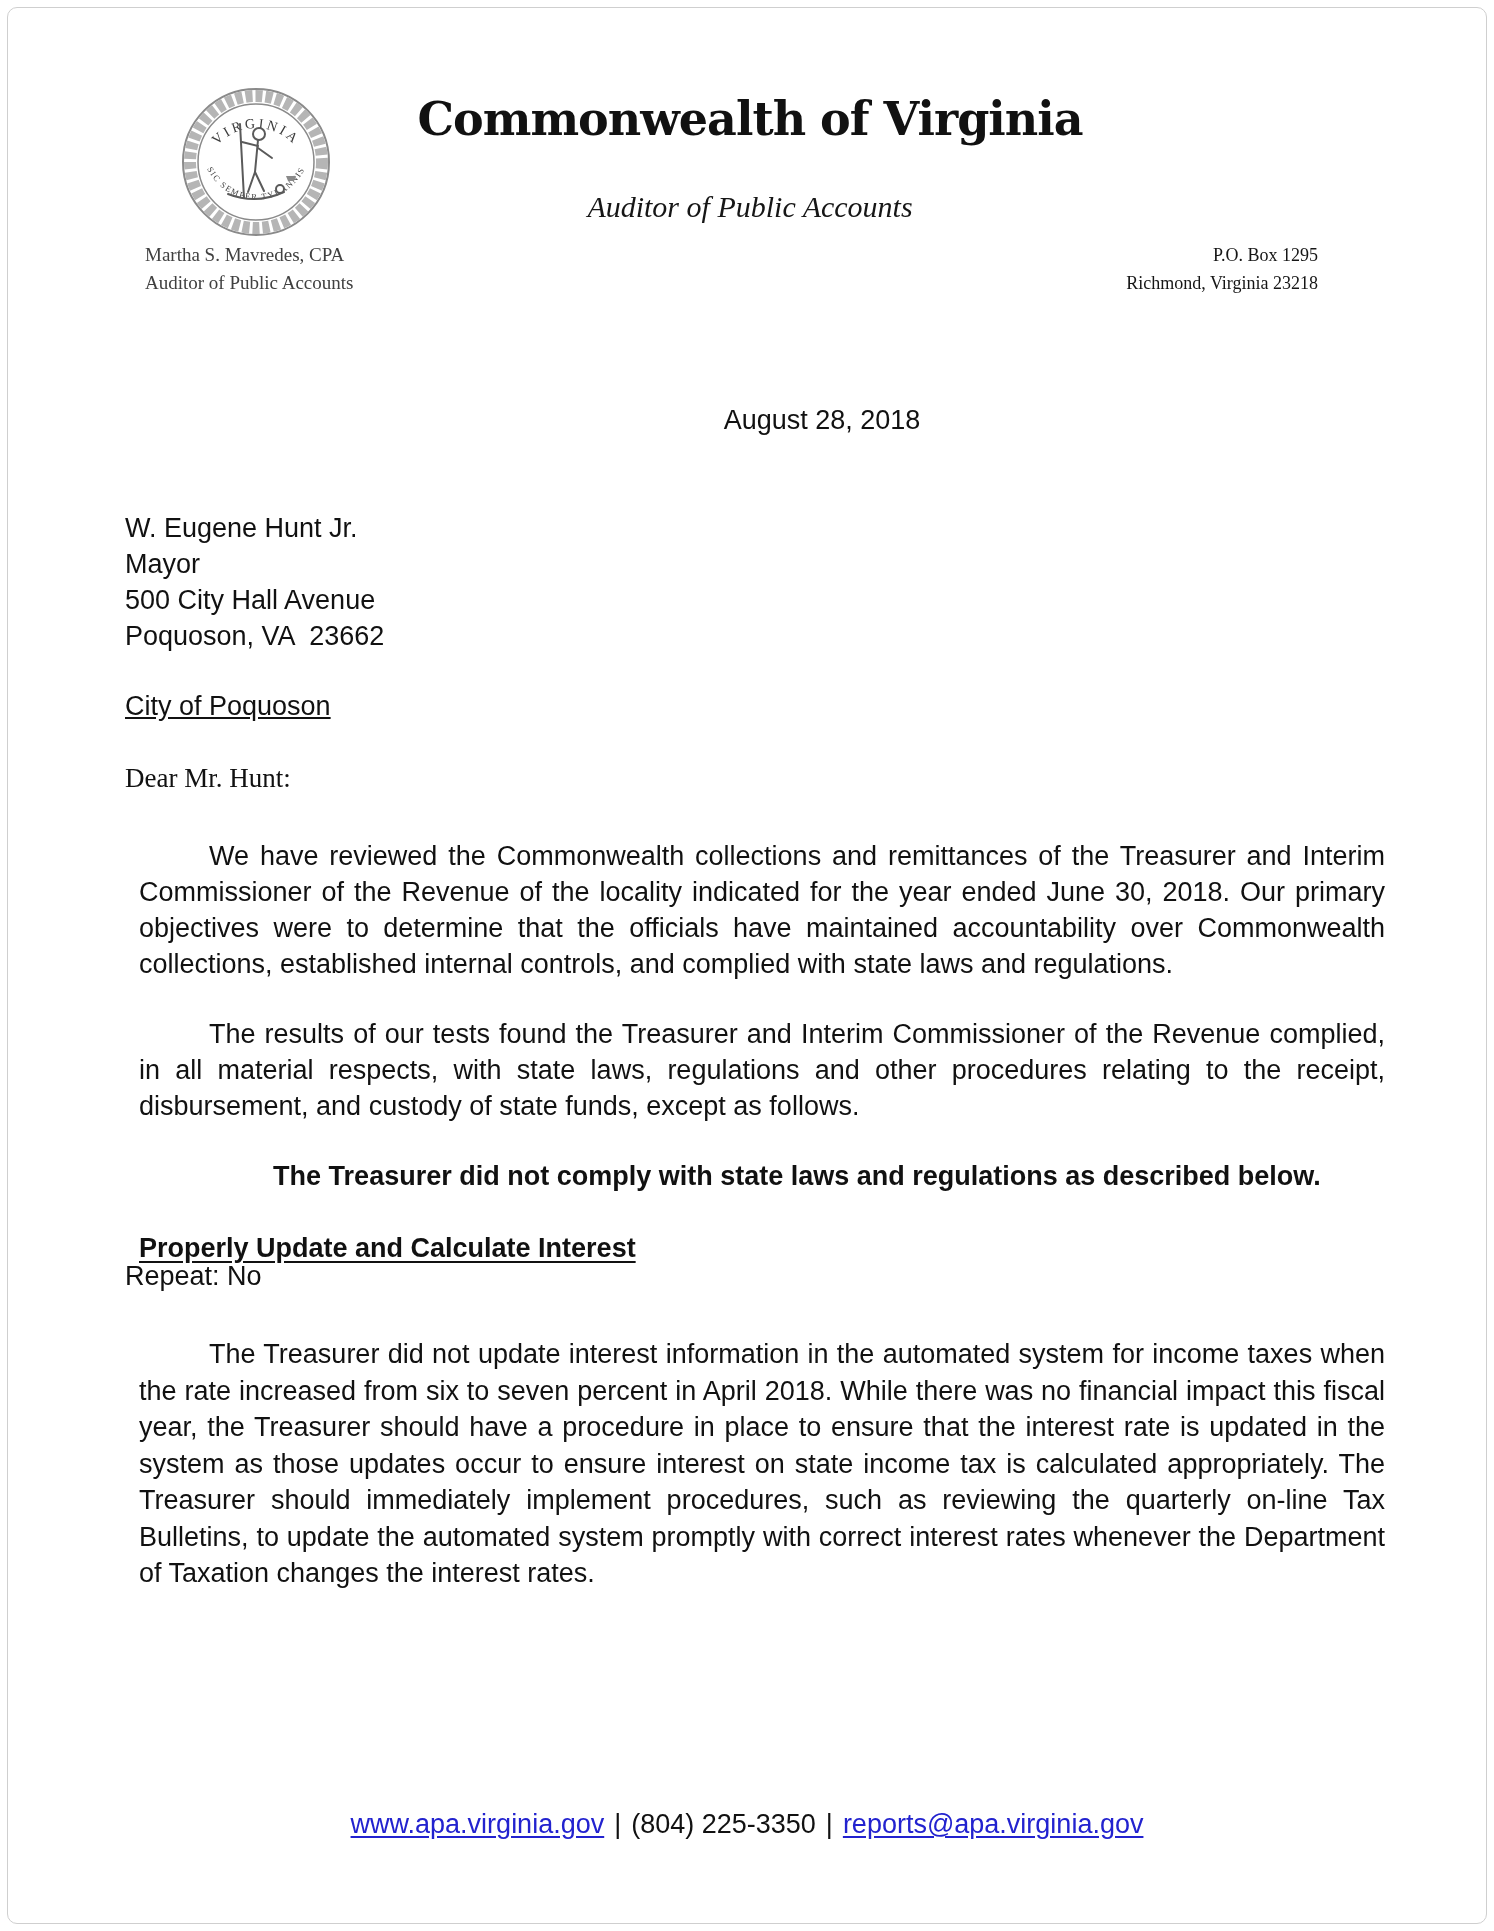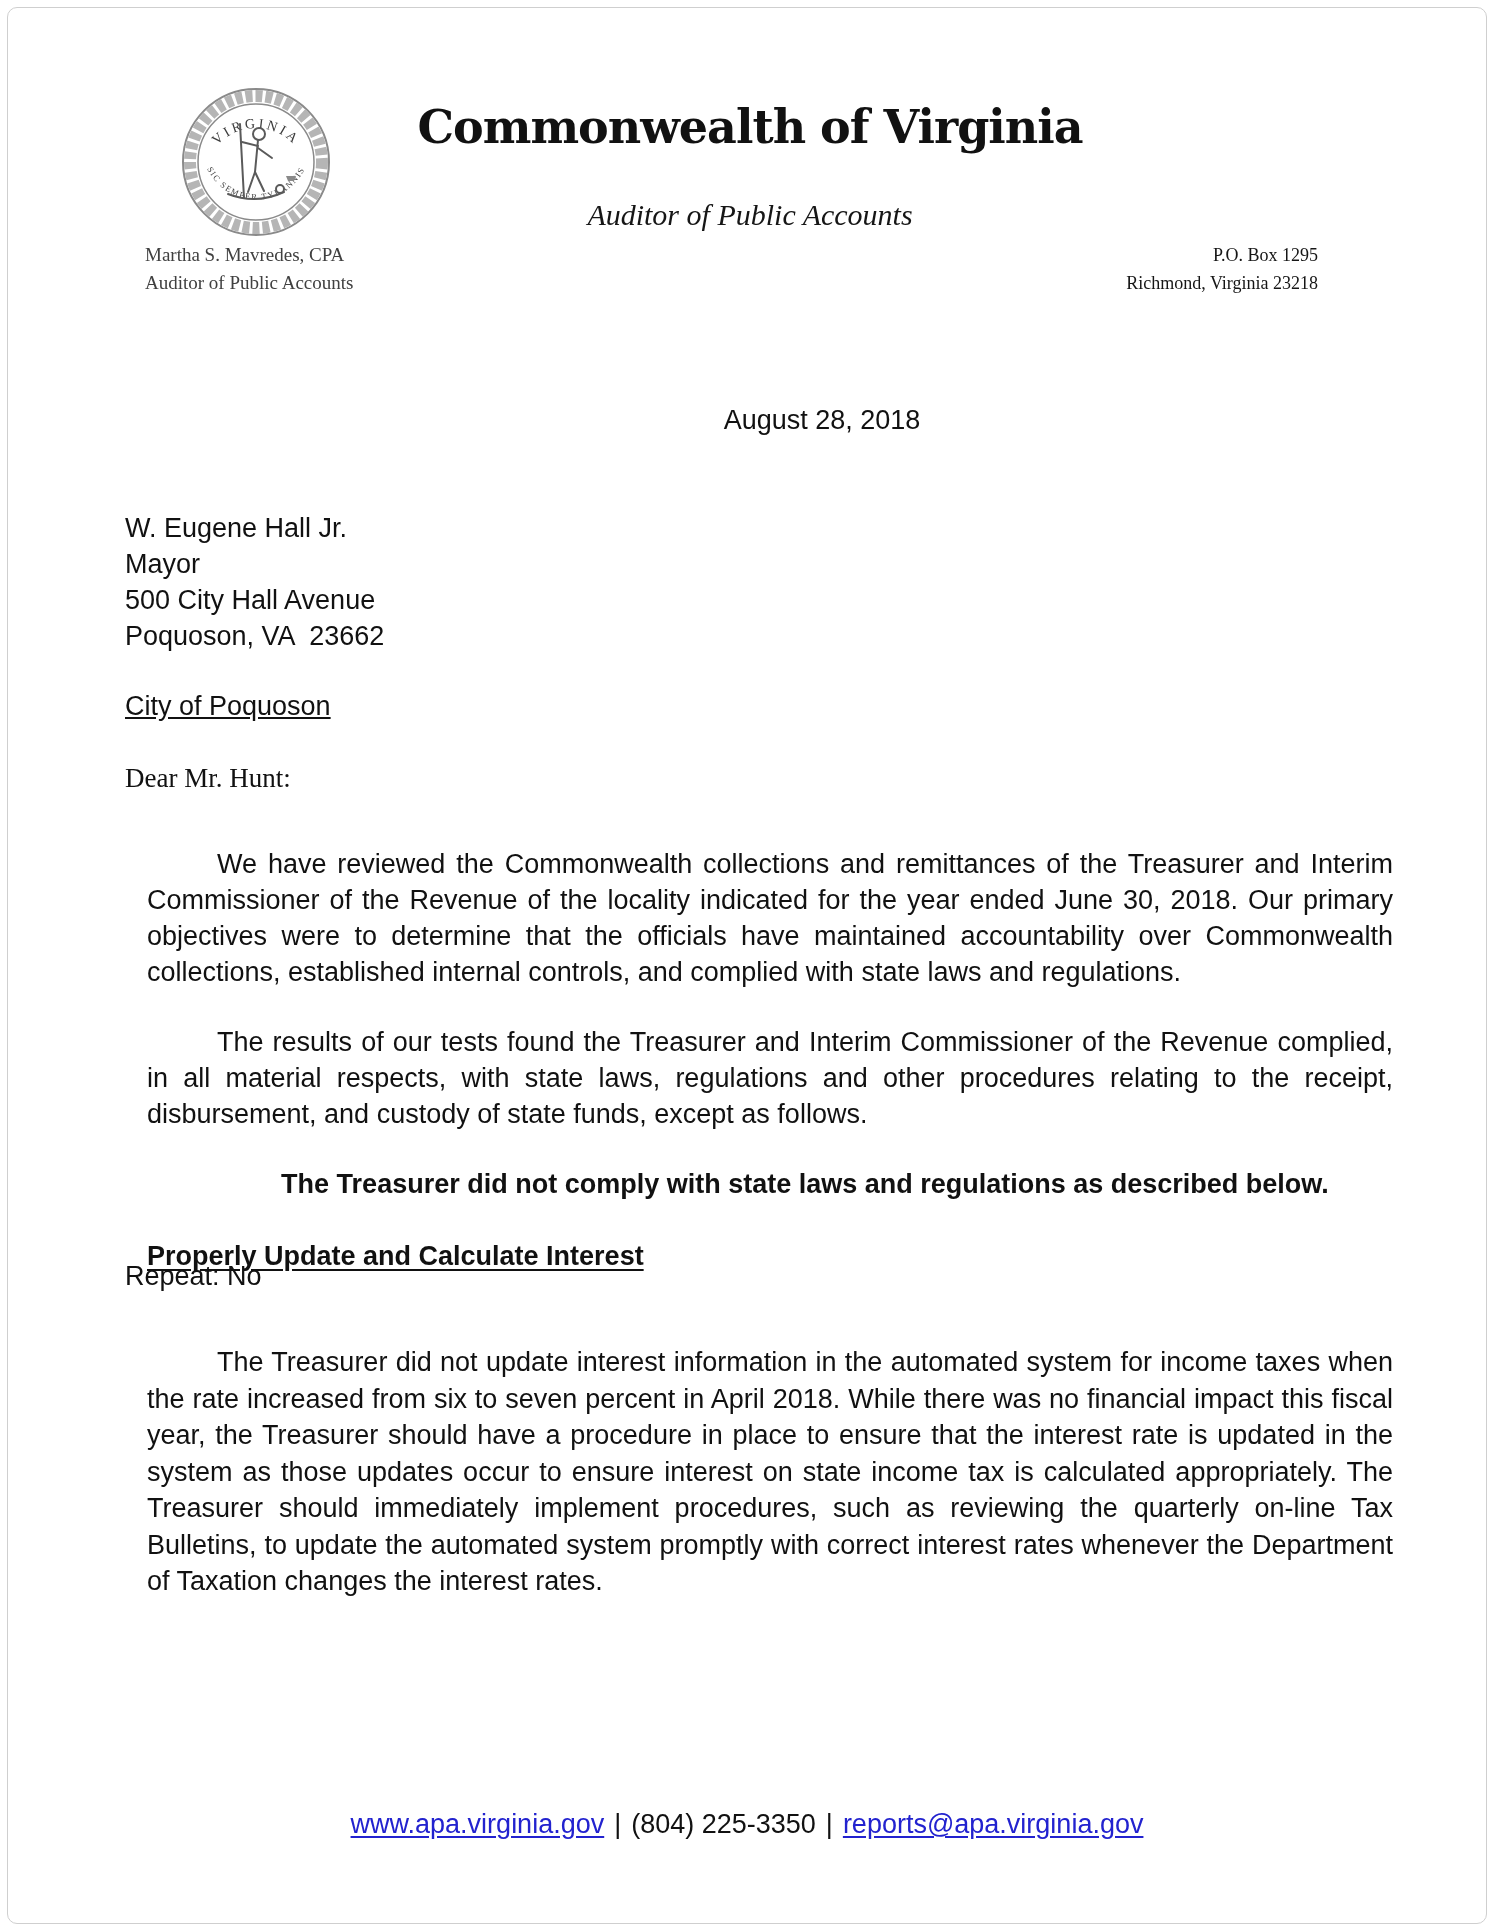--- a/index.html
+++ b/index.html
@@ -52,21 +52,21 @@
     left: 125px; top: 1222px; font-weight: bold; text-decoration: underline;
     text-underline-offset: 4px;
   }
   .finding-repeat { left: 125px; top: 1258px; }
   .finding-body { top: 1328px; line-height: 36.5px; }
 
   
   .footer-line { left: 0; right: 0; top: 1806px; text-align: center; }
   .footer-line a { text-decoration: underline; text-underline-offset: 3px; }
   .footer-sep { color: #111; margin: 0 10px; }
-  p, h1, h2 { margin: 16px; font-weight: normal; padding-left: 6px; }
+  p, h1, h2 { margin: 8px; font-weight: normal; padding-left: 6px; }
 </style>
 </head>
 <body>
 
 <div class="page-border" style="border-color: rgb(207, 207, 207);"></div>
 
 <div class="abs seal-wrap">
   <svg width="152" height="156" viewBox="0 0 152 156" xmlns="http://www.w3.org/2000/svg">
     <circle cx="76" cy="78" r="73" fill="#ffffff" stroke="#8a8a8a" stroke-width="2"></circle>
     <circle cx="76" cy="78" r="66" fill="none" stroke="#b5b5b5" stroke-width="12" stroke-dasharray="7 3"></circle>
@@ -106,21 +106,21 @@
 </div>
 
 <div class="abs po-block">
   <div>P.O. Box 1295</div>
   <div>Richmond, Virginia 23218</div>
 </div>
 
 <div class="abs body-text date-line">August 28, 2018</div>
 
 <div class="abs body-text recipient-block">
-  <div>W. Eugene Hall Jr.</div>
+  <div>W. Eugene Hunt Jr.</div>
   <div>Mayor</div>
   <div>500 City Hall Avenue</div>
   <div>Poquoson, VA  23662</div>
 </div>
 
 <div class="abs body-text locality-line">City of Poquoson</div>
 <div class="abs body-text salutation-line">Dear Mr. Hunt:</div>
 
 <p class="abs body-text para para-1">We have reviewed the Commonwealth collections and remittances of the Treasurer and Interim Commissioner of the Revenue of the locality indicated for the year ended June 30, 2018.  Our primary objectives were to determine that the officials have maintained accountability over Commonwealth collections, established internal controls, and complied with state laws and regulations.</p>
 <p class="abs body-text para para-2">The results of our tests found the Treasurer and Interim Commissioner of the Revenue complied, in all material respects, with state laws, regulations and other procedures relating to the receipt, disbursement, and custody of state funds, except as follows.</p>

